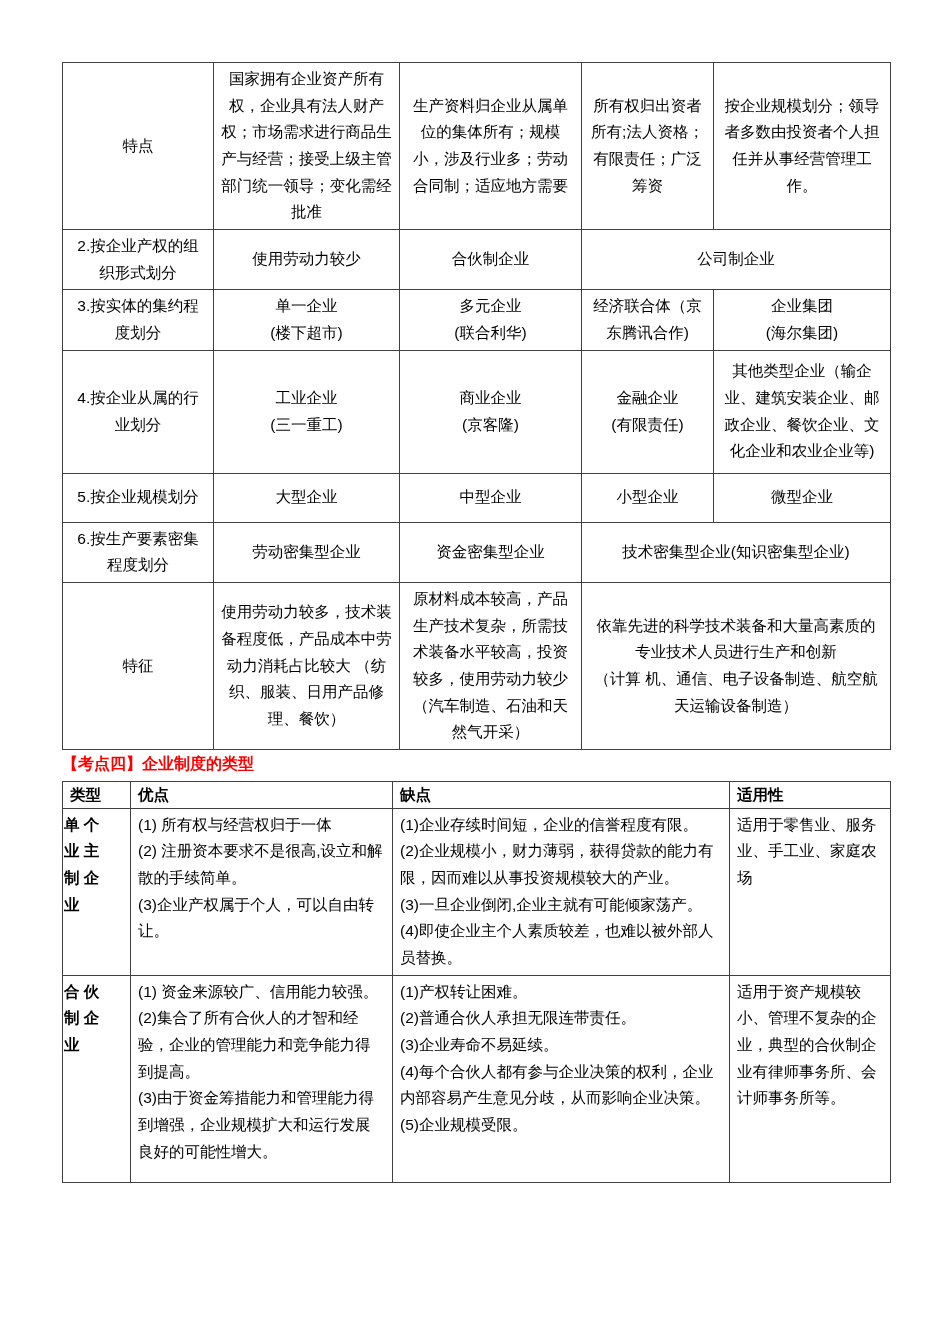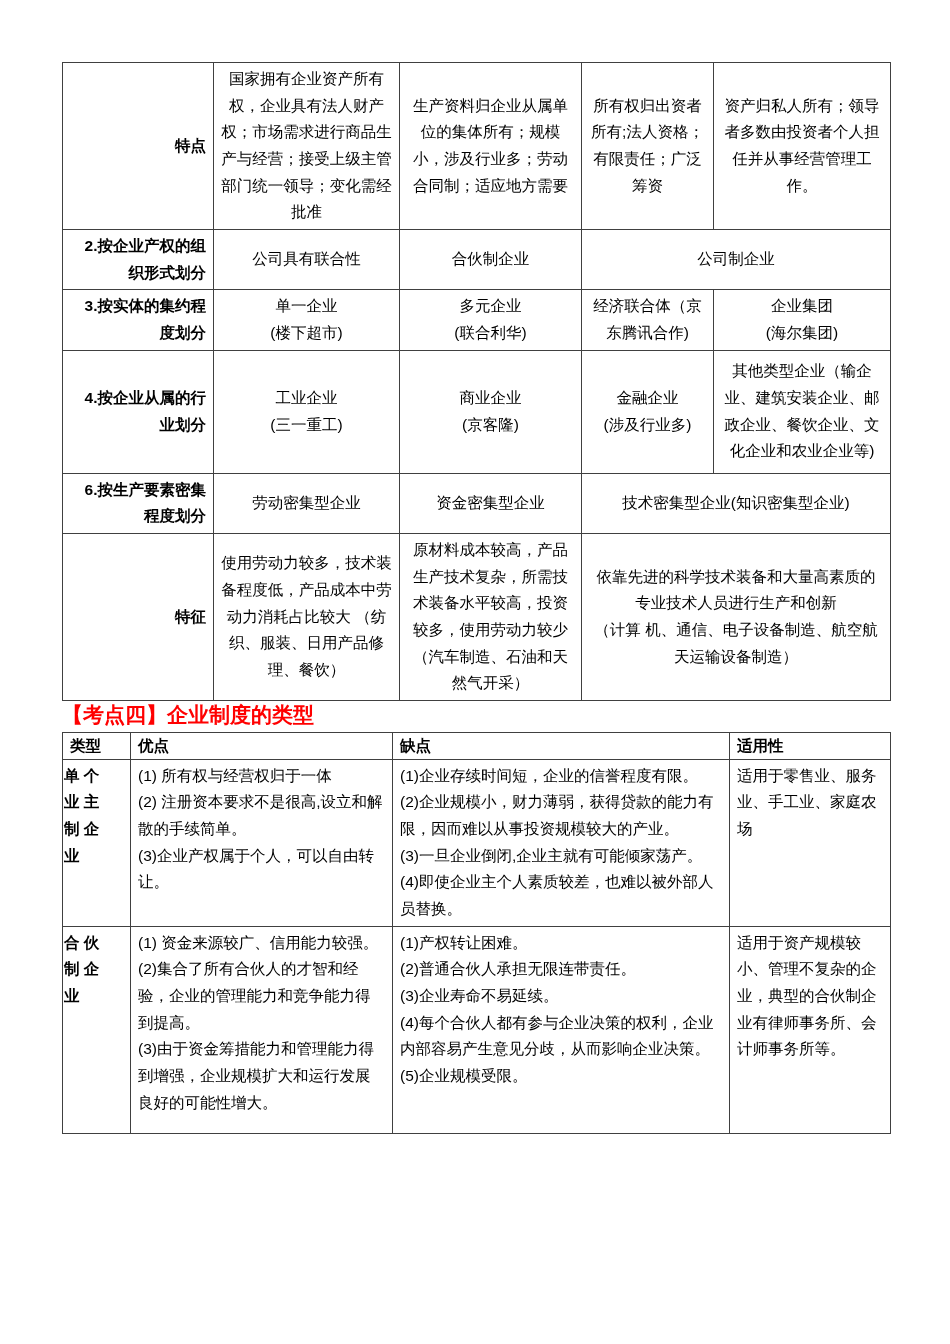--- a/index.html
+++ b/index.html
@@ -31,29 +31,29 @@
     border: 1px solid #404040;
     padding: 3px 7px;
     line-height: 1.72;
     white-space: pre-line;
     word-break: break-all;
     vertical-align: middle;
     font-weight: normal;
   }
   
   .t1 th.rowlabel {
-    font-weight: bold;
-    text-align: right;
+    font-weight: normal;
+    text-align: center;
   }
   .t1 td.c { text-align: center; }
   .t1 td.l { text-align: center; }
   
   .section-heading {
     margin: 3px 0 6px 0;
-    font-size: 21px;
+    font-size: 16px;
     font-weight: bold;
     line-height: 22px;
   }
   
   .t2 td, .t2 th {
     vertical-align: top;
     text-align: left;
   }
   .t2 th.colhead {
     font-weight: bold;
@@ -80,47 +80,54 @@
         <col style="width:182px">
       <col style="width:132px">
         <col style="width:177px">
     </colgroup>
     <tbody>
         <tr style="height:166px">
       <th class="rowlabel">特点</th>
       <td class="l">国家拥有企业资产所有权，企业具有法人财产权；市场需求进行商品生产与经营；接受上级主管部门统一领导；变化需经批准</td>
       <td class="l">生产资料归企业从属单位的集体所有；规模小，涉及行业多；劳动合同制；适应地方需要</td>
       <td class="l">所有权归出资者所有;法人资格；有限责任；广泛筹资</td>
-      <td class="l">资产归私人所有；领导者多数由投资者个人担任并从事经营管理工作。</td>
+      <td class="l">按企业规模划分；领导者多数由投资者个人担任并从事经营管理工作。</td>
     </tr>
     <tr style="height:54px">
       <th class="rowlabel">2.按企业产权的组织形式划分</th>
-      <td class="c">公司具有联合性</td>
+      <td class="c">使用劳动力较少</td>
       <td class="c">合伙制企业</td>
       <td class="c" colspan="2">公司制企业</td>
     </tr>
     <tr style="height:53px">
       <th class="rowlabel">3.按实体的集约程度划分</th>
       <td class="c">单一企业
 (楼下超市)</td>
       <td class="c">多元企业
 (联合利华)</td>
       <td class="c">经济联合体（京东腾讯合作)</td>
       <td class="c">企业集团
 (海尔集团)</td>
     </tr>
     <tr style="height:123px">
       <th class="rowlabel">4.按企业从属的行业划分</th>
       <td class="c">工业企业
 (三一重工)</td>
       <td class="c">商业企业
 (京客隆)</td>
       <td class="c">金融企业
-(涉及行业多)</td>
+(有限责任)</td>
       <td class="c">其他类型企业（输企业、建筑安装企业、邮政企业、餐饮企业、文化企业和农业企业等)</td>
+    </tr>
+    <tr style="height:49px">
+      <th class="rowlabel">5.按企业规模划分</th>
+      <td class="c">大型企业</td>
+      <td class="c">中型企业</td>
+      <td class="c">小型企业</td>
+      <td class="c">微型企业</td>
     </tr>
     <tr style="height:50px">
       <th class="rowlabel">6.按生产要素密集程度划分</th>
       <td class="c">劳动密集型企业</td>
       <td class="c">资金密集型企业</td>
       <td class="c" colspan="2">技术密集型企业(知识密集型企业)</td>
     </tr>
     <tr style="height:151px">
       <th class="rowlabel">特征</th>
       <td class="l">使用劳动力较多，技术装备程度低，产品成本中劳动力消耗占比较大 （纺织、服装、日用产品修理、餐饮）</td>

